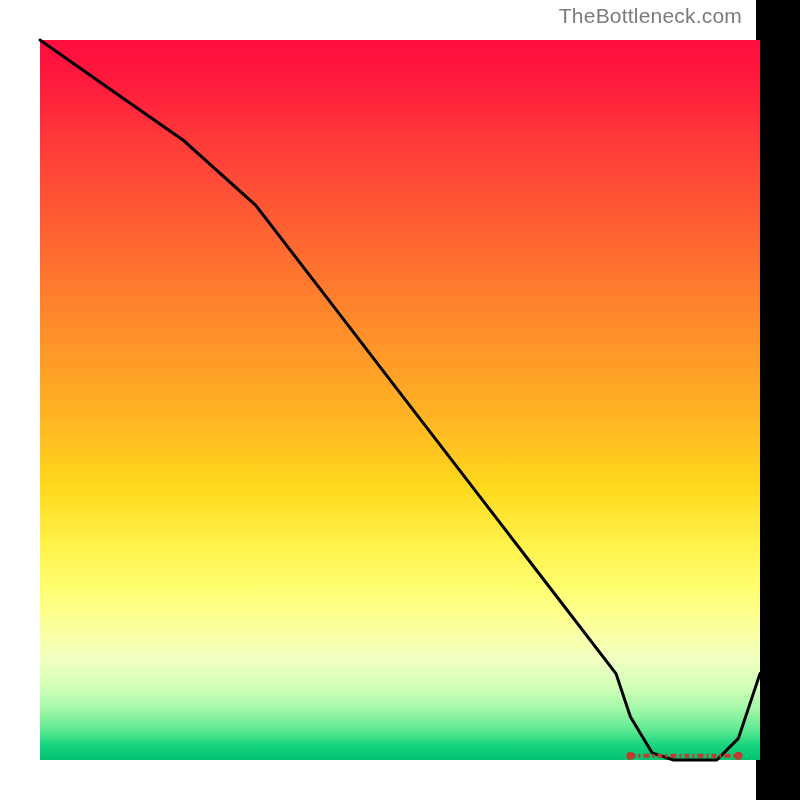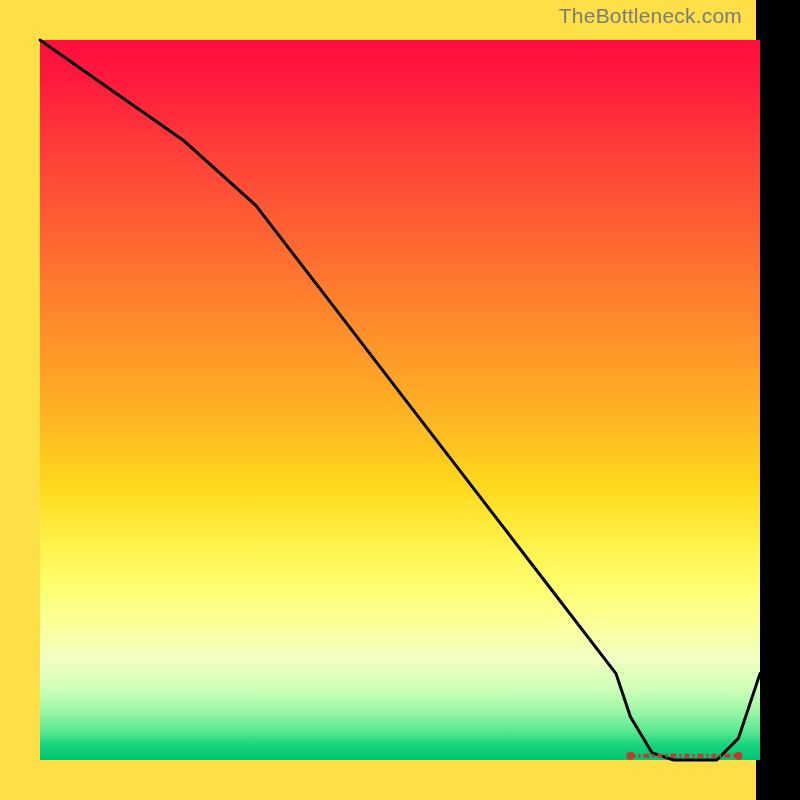--- a/index.html
+++ b/index.html
@@ -8,21 +8,21 @@
     width: 800px;
     height: 800px;
     background: #000;
     font-family: Arial, Helvetica, sans-serif;
     overflow: hidden;
   }
   .stage {
     position: relative;
     width: 756px;
     height: 800px;
-    background: #fde047;
+    background: #ffffff;
   }
   .attribution {
     position: absolute;
     top: 4px;
     right: 14px;
     color: #7b7b7b;
     font-size: 21px;
     letter-spacing: 0.2px;
     font-weight: 400;
   }

